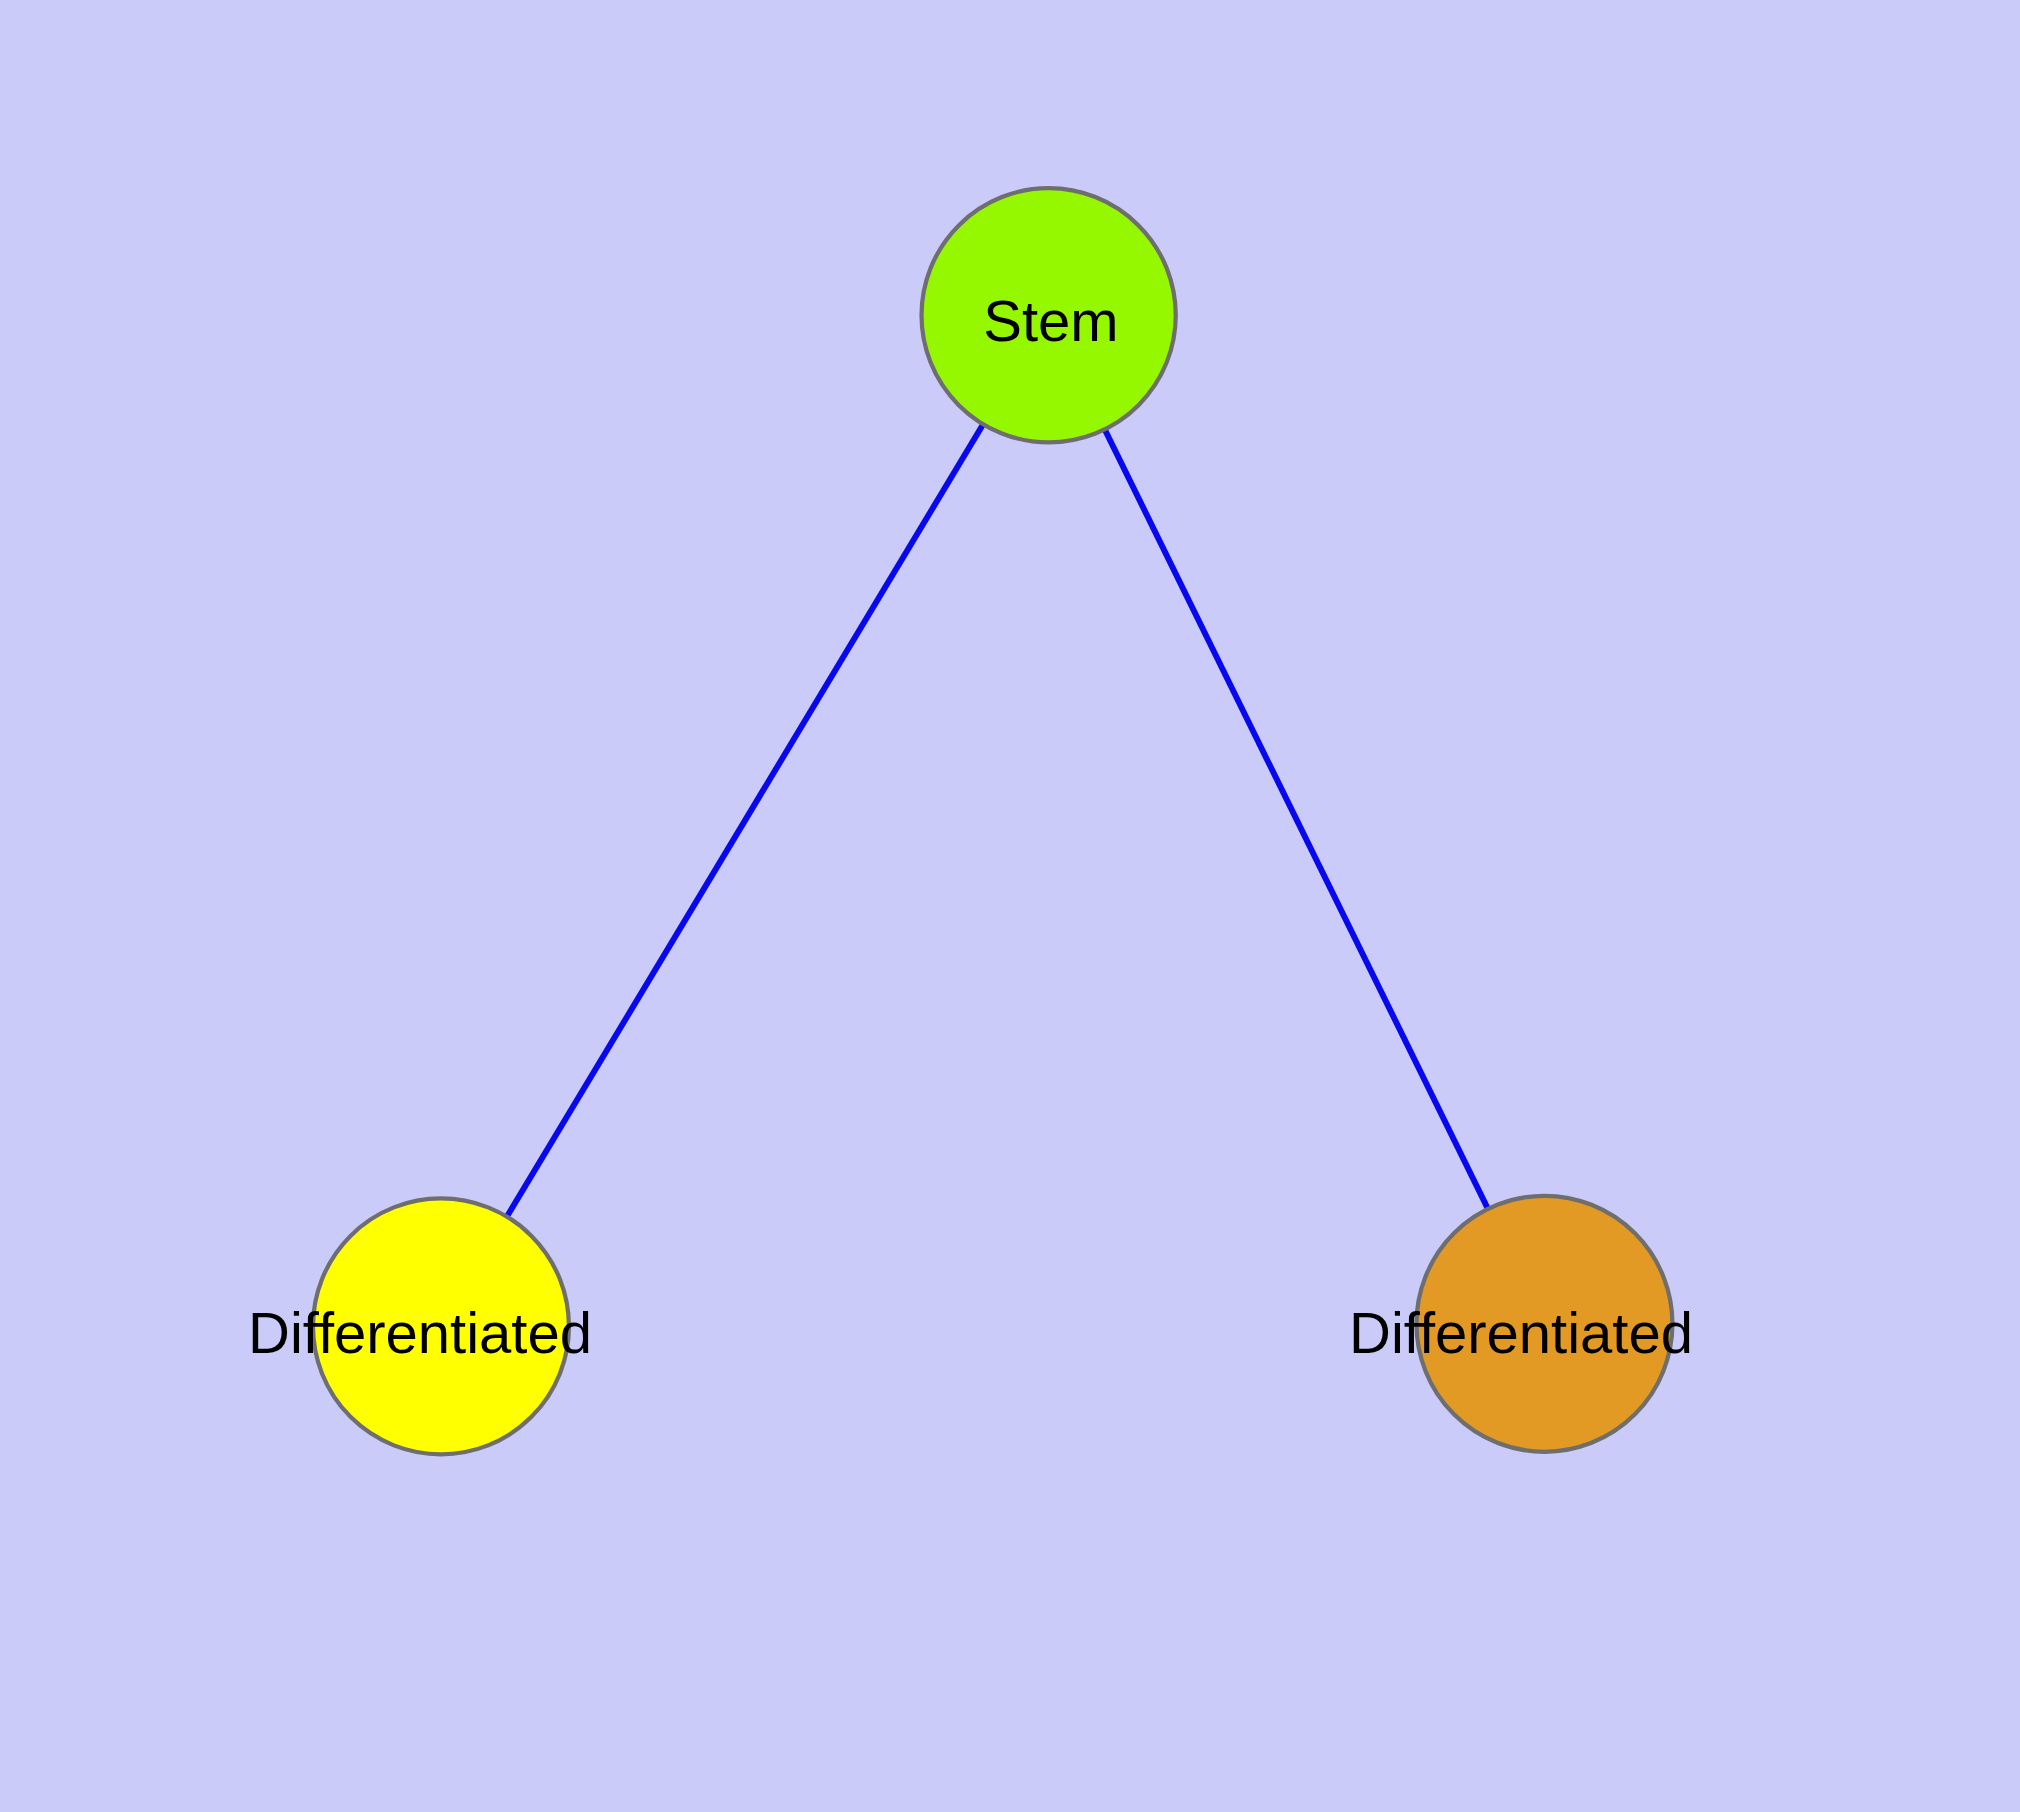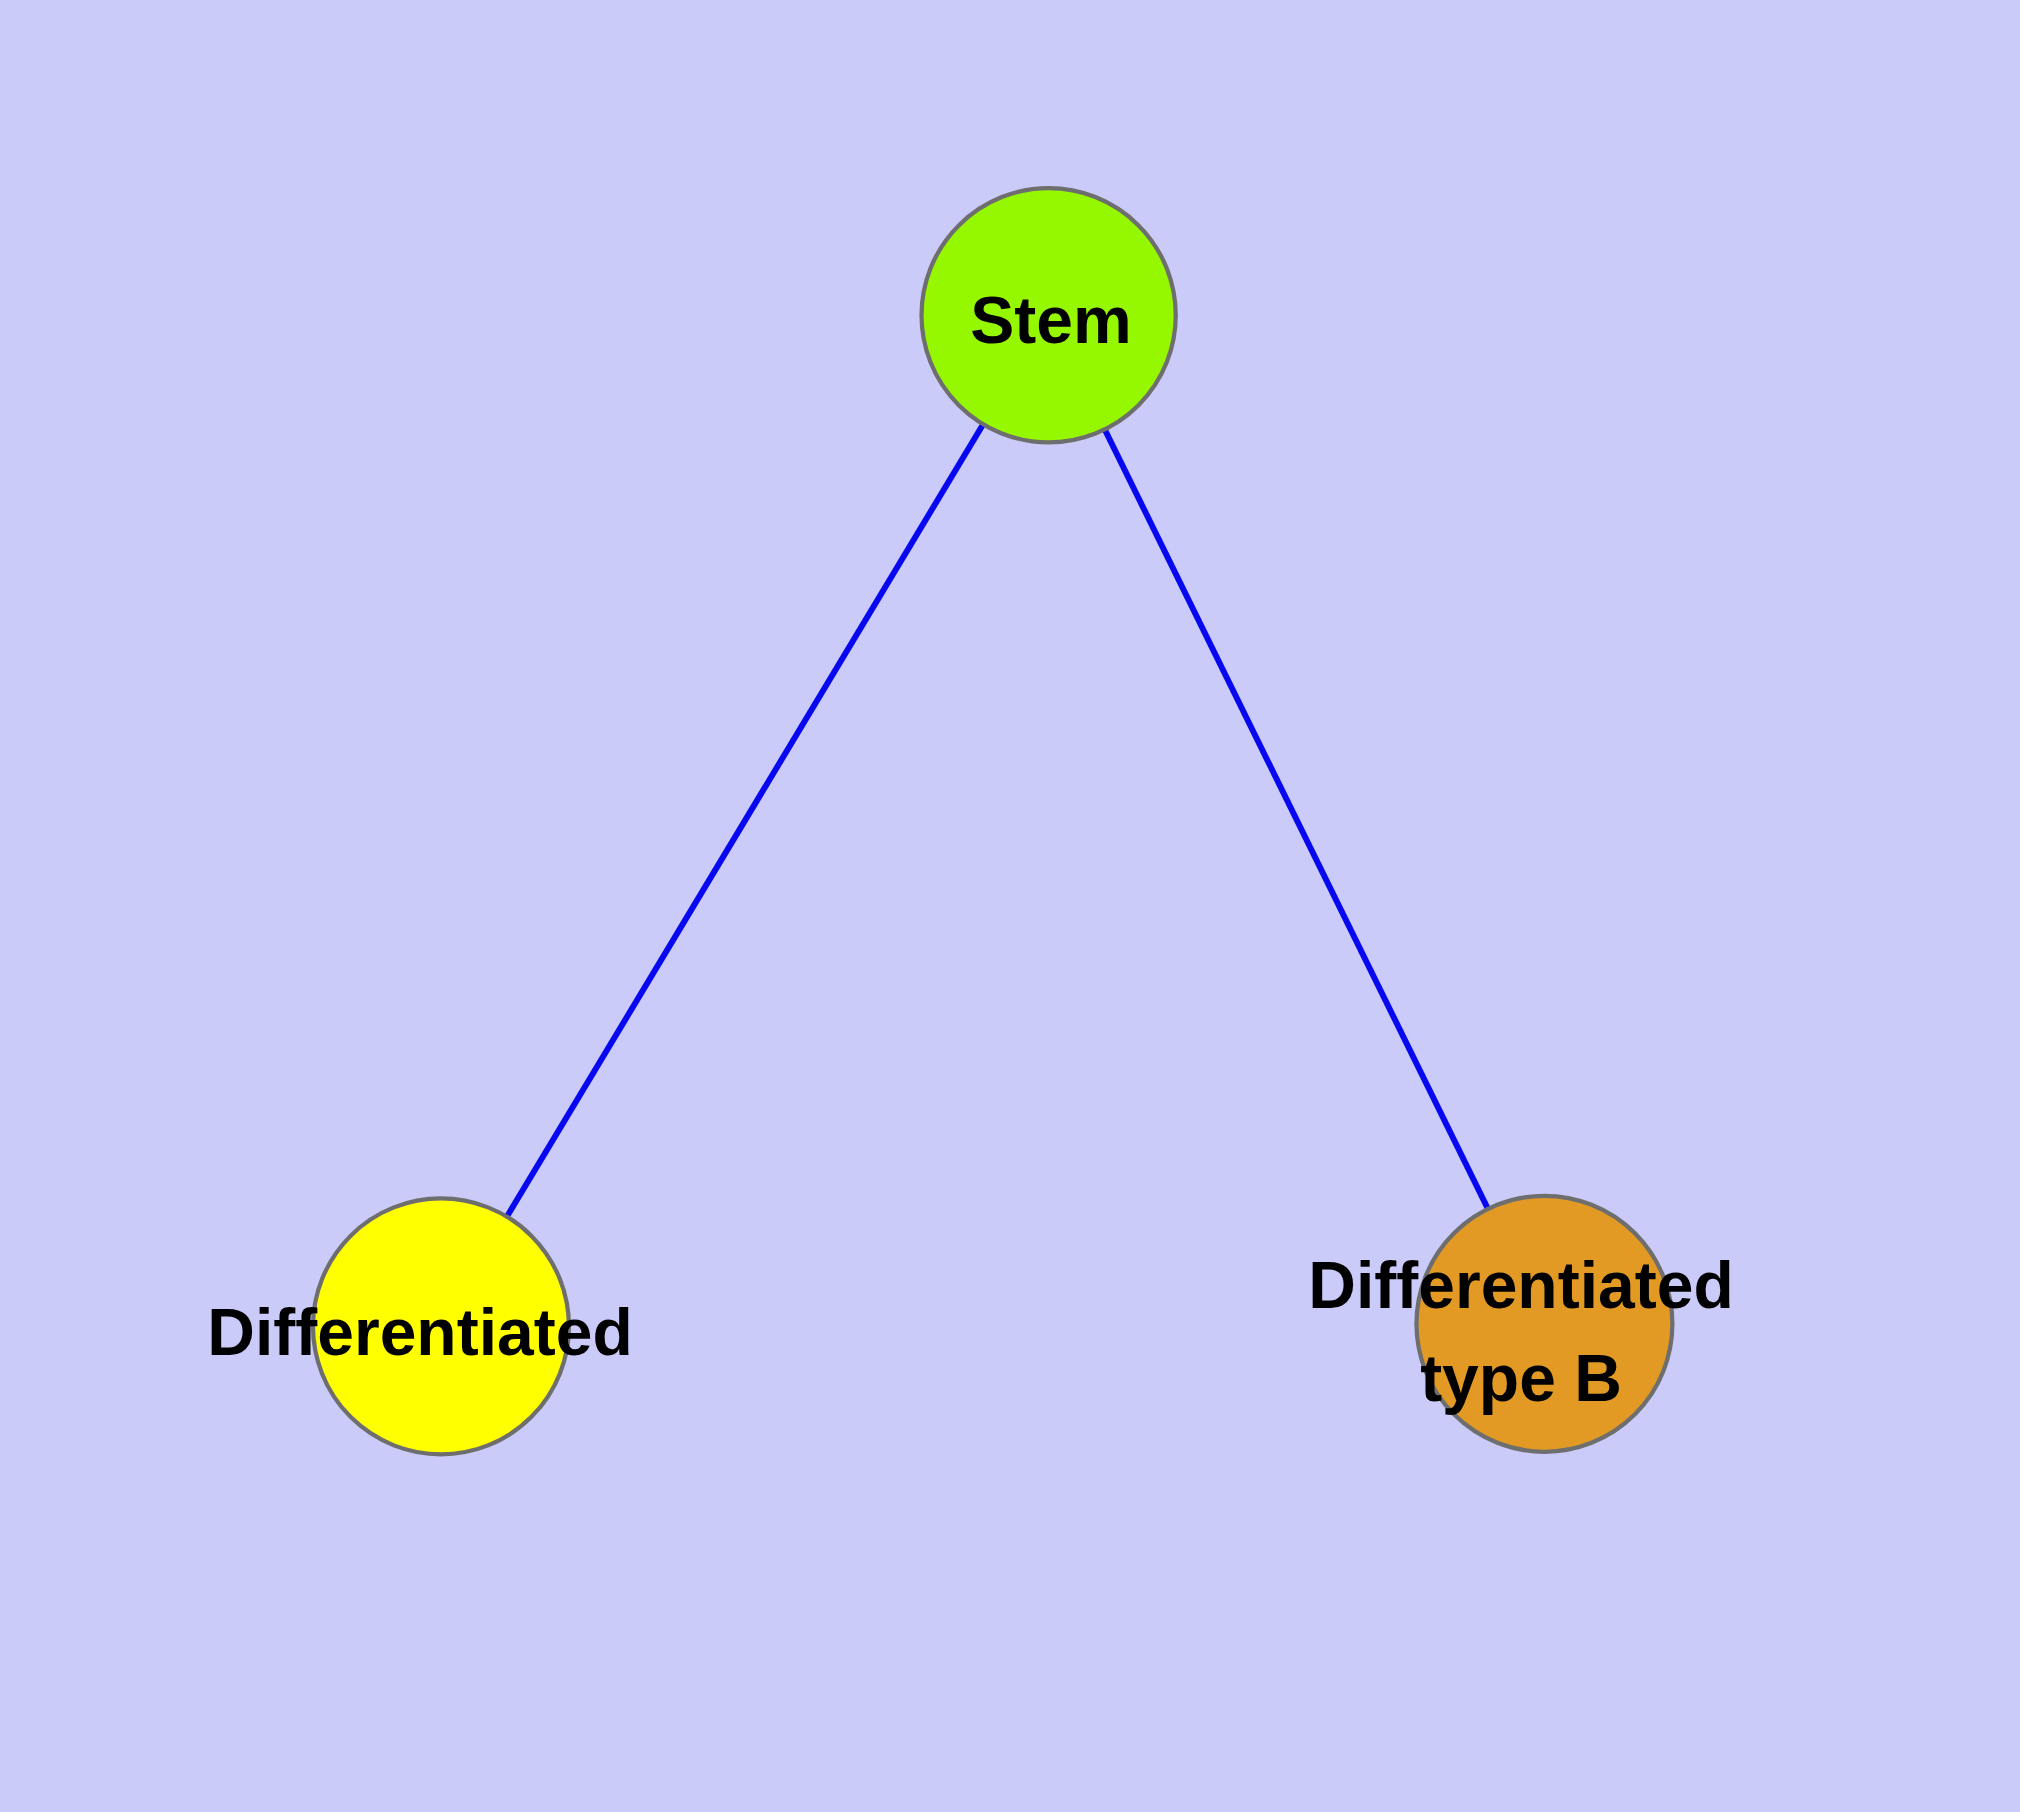--- a/index.html
+++ b/index.html
@@ -22,22 +22,22 @@
     left: 0;
     top: 0;
   }
   .edge-line {
     fill: none;
   }
   .node-label {
     position: absolute;
     transform: translate(-50%, -50%);
     color: #000000;
-    font-weight: bold;
-    font-size: 66px;
+    font-weight: normal;
+    font-size: 58px;
     line-height: 93px;
     text-align: center;
     white-space: nowrap;
     z-index: 2;
   }
 </style>
 </head>
 <body style="background: rgb(203, 203, 250);">
 
 <div id="canvas-wrap">
@@ -56,16 +56,15 @@
   <div class="node-label" style="left:1051px; top:320px;">
     <div>Stem</div>
   </div>
 
   <div class="node-label" style="left:420px; top:1332px;">
     <div>Differentiated</div>
   </div>
 
   <div class="node-label" style="left:1521px; top:1332px;">
     <div>Differentiated</div>
-    <div>type B</div>
   </div>
 </div>
 
 
 </body></html>

